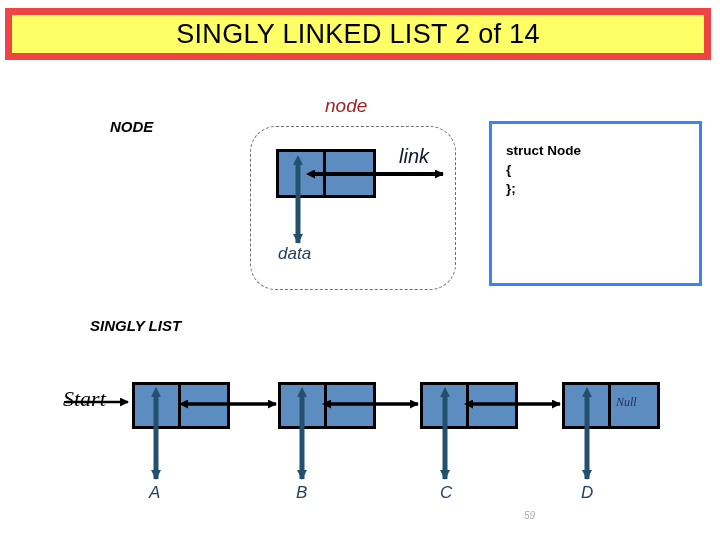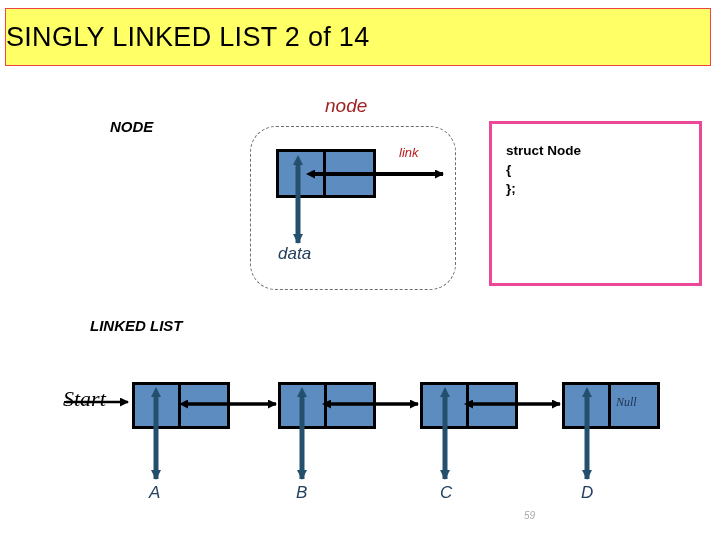--- a/index.html
+++ b/index.html
@@ -7,36 +7,36 @@
     width:720px;height:540px;
     background:#ffffff;
     font-family:"Liberation Sans", sans-serif;
     overflow:hidden;
     position:relative;
   }
   #slide{position:absolute;left:0;top:0;width:720px;height:540px;}
 
   
   .title-banner{
-    position:absolute;left:5px;top:8px;width:706px;height:58px;
-    background:#ffff66;border:1px solid #ef4444;
-    display:flex;align-items:center;justify-content:flex-start;
+    position:absolute;left:5px;top:8px;width:706px;height:52px;
+    background:#ffff66;border:7px solid #ef4444;
+    display:flex;align-items:center;justify-content:center;
     box-sizing:border-box;
   }
   .title-text{
     font-size:27px;color:#000000;letter-spacing:0.3px;white-space:nowrap;
     font-family:"Liberation Sans", sans-serif;
   }
 
   
   .lbl{position:absolute;white-space:nowrap;font-style:italic;}
   .node-heading{left:110px;top:118px;font-size:15px;font-weight:bold;color:#000;}
   .linkedlist-heading{left:90px;top:317px;font-size:15px;font-weight:bold;color:#000;}
   .node-word{left:325px;top:95px;font-size:19px;color:#a02425;}
-  .link-word{left:399px;top:145px;font-size:13px;color:#b91c1c;}
+  .link-word{left:399px;top:145px;font-size:20px;color:#0f172a;}
   .data-word{left:278px;top:244px;font-size:17px;color:#24405f;}
 
   .start-word{
     left:63px;top:386px;font-size:22px;color:#000;
     font-family:"Liberation Serif", serif;
   }
   .null-word{
     left:616px;top:395px;font-size:12px;color:#1f3055;
     font-family:"Liberation Serif", serif;
   }
@@ -70,21 +70,21 @@
 
   .list-node{width:98px;height:47px;top:382px;}
   #list-node-a{left:132px;}
   #list-node-b{left:278px;}
   #list-node-c{left:420px;}
   #list-node-d{left:562px;}
 
   
   .code-panel{
     position:absolute;left:489px;top:121px;width:213px;height:165px;
-    border:3px solid #ec4899;background:#ffffff;box-sizing:border-box;
+    border:3px solid #3b82f6;background:#ffffff;box-sizing:border-box;
     padding:17px 0 0 14px;
   }
   .code-line{
     font-size:13.5px;font-weight:bold;color:#000;line-height:19px;
     white-space:pre;font-family:"Liberation Sans", sans-serif;
   }
 
   
   #arrow-layer{position:absolute;left:0;top:0;width:720px;height:540px;pointer-events:none;}
 </style>
@@ -109,21 +109,21 @@
 
   <div class="lbl link-word">link</div>
   <div class="lbl data-word">data</div>
 
   <div class="code-panel">
     <div class="code-line">struct Node</div>
     <div class="code-line">{</div>
     <div class="code-line">};</div>
   </div>
 
-  <div class="lbl linkedlist-heading">LINKED LIST</div>
+  <div class="lbl linkedlist-heading">SINGLY LIST</div>
   <div class="lbl start-word">Start</div>
 
   <div class="nodebox list-node" id="list-node-a">
     <div class="cell data-cell"></div>
     <div class="cell link-cell"></div>
   </div>
 
   <div class="nodebox list-node" id="list-node-b">
     <div class="cell data-cell"></div>
     <div class="cell link-cell"></div>

